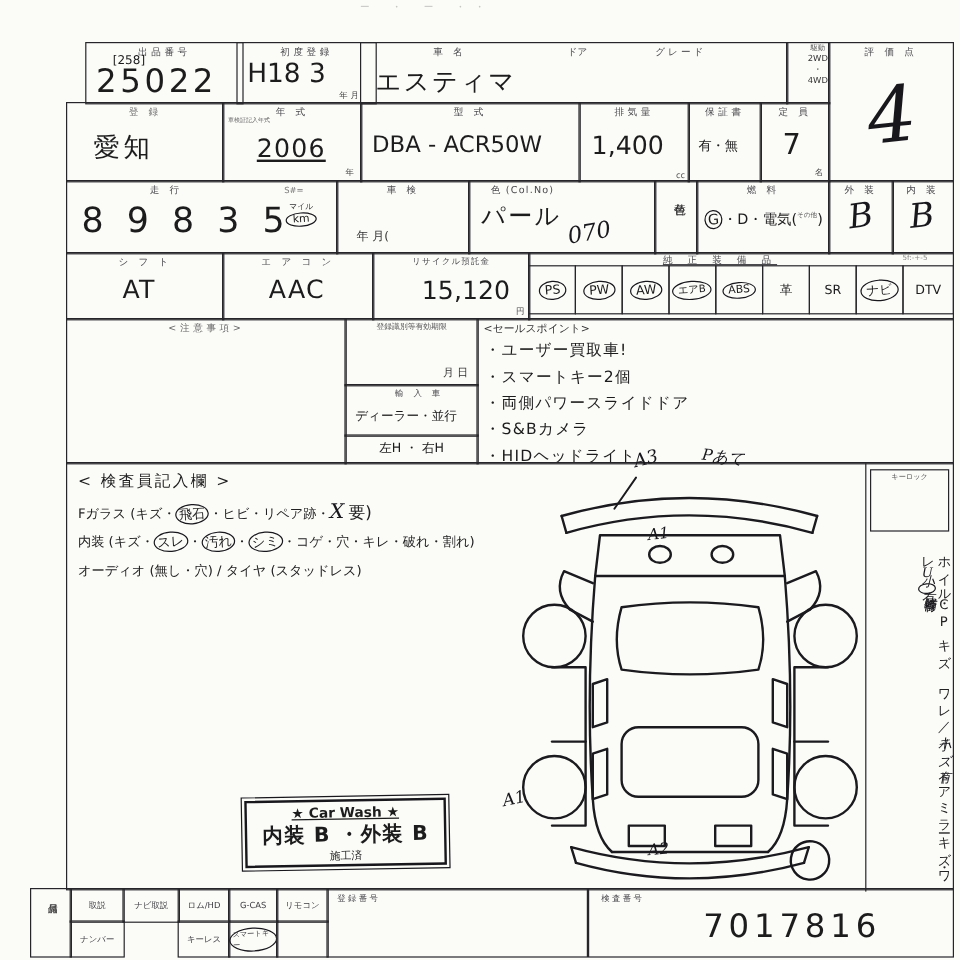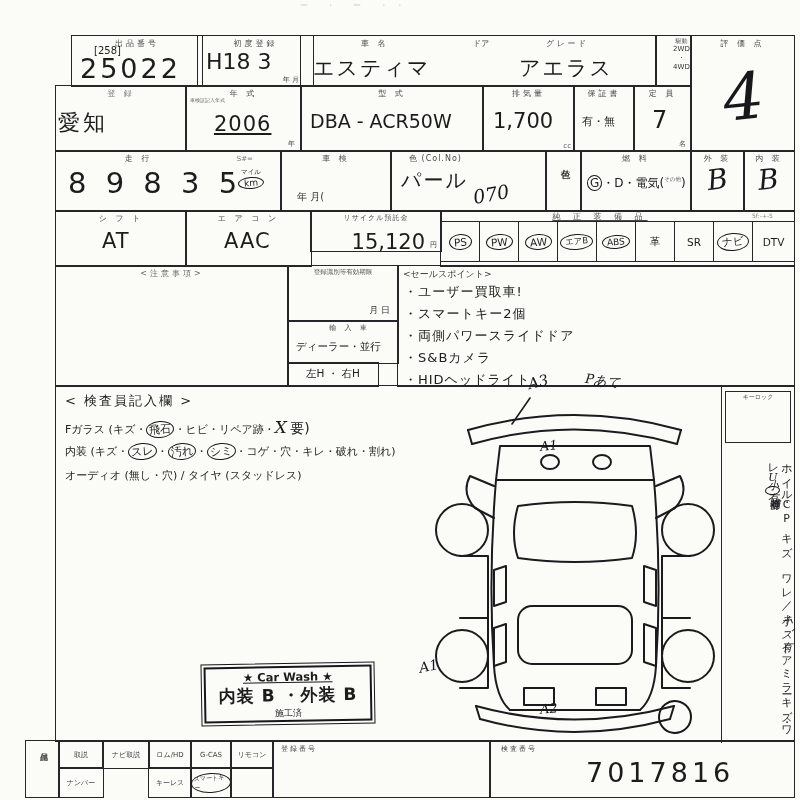--- a/index.html
+++ b/index.html
@@ -36,57 +36,56 @@
     <div class="hd">初度登録</div>
     <div class="abs" style="left:8px;top:13px;font-size:22px;">H18 3</div>
     <div class="abs" style="right:14px;bottom:1px;font-size:7px;color:#444;">年    月</div>
   </div>
 
   <div class="cell" style="left:300px;top:35px;width:357px;height:52px;">
     <div class="abs" style="left:60px;top:2px;font-size:8px;letter-spacing:3px;color:#4a4a4e;">車  名</div>
     <div class="abs" style="left:172px;top:2px;font-size:8px;color:#4a4a4e;">ドア</div>
     <div class="abs" style="left:245px;top:2px;font-size:8px;color:#4a4a4e;">グ レ ー ド</div>
     <div class="abs" style="left:12px;top:18px;font-size:21px;letter-spacing:2px;">エスティマ</div>
-    <div class="abs" style="left:218px;top:18px;font-size:21px;letter-spacing:2px;">アエラス</div>
   </div>
 
   <div class="cell" style="left:655px;top:35px;width:37px;height:52px;">
     <div style="display:flex;flex-direction:column;align-items:center;font-size:7px;color:#333;line-height:1.3;padding-top:1px;padding-left:16px;">
       <span style="font-size:6px;color:#555;">駆動</span>
       <span>2WD</span>
       <span>・</span>
       <span>4WD</span>
     </div>
   </div>
 
   <div class="cell" style="left:690px;top:35px;width:105px;height:117px;">
     <div class="hd">評 価 点</div>
     <div class="abs hand" style="left:32px;top:24px;font-size:64px;transform:rotate(-6deg);font-weight:300;">4</div>
   </div>
 
   <div class="cell" style="left:55px;top:85px;width:132px;height:67px;">
     <div class="hd" style="color:#777;">登 録</div>
-    <div class="abs" style="left:2px;top:22px;font-size:22px;letter-spacing:3px;">愛知</div>
+    <div class="abs" style="left:22px;top:22px;font-size:22px;letter-spacing:3px;">愛知</div>
   </div>
 
   <div class="cell" style="left:185px;top:85px;width:117px;height:67px;">
     <div class="hd">年 式</div>
     <div class="abs" style="left:4px;top:11px;font-size:5px;color:#666;">車検証記入年式</div>
     <div class="abs" style="left:28px;top:26px;font-size:21px;letter-spacing:1px;text-decoration:underline;">2006</div>
     <div class="abs" style="right:6px;bottom:2px;font-size:7px;color:#444;">年</div>
   </div>
 
   <div class="cell" style="left:300px;top:85px;width:184px;height:67px;">
     <div class="hd">型  式</div>
     <div class="abs" style="left:9px;top:24px;font-size:19px;white-space:nowrap;">DBA - ACR50W</div>
   </div>
 
   <div class="cell" style="left:482px;top:85px;width:93px;height:67px;">
     <div class="hd">排気量</div>
-    <div class="abs" style="left:10px;top:23px;font-size:21px;">1,700</div>
+    <div class="abs" style="left:10px;top:23px;font-size:21px;">1,400</div>
     <div class="abs" style="right:3px;bottom:1px;font-size:7px;color:#555;">cc</div>
   </div>
 
   <div class="cell" style="left:573px;top:85px;width:62px;height:67px;">
     <div class="hd">保証書</div>
     <div class="abs" style="left:8px;top:28px;font-size:11px;">有・無</div>
   </div>
 
   <div class="cell" style="left:633px;top:85px;width:59px;height:67px;">
     <div class="hd">定 員</div>
@@ -139,21 +138,21 @@
   <div class="cell" style="left:55px;top:210px;width:132px;height:57px;">
     <div class="hd">シ フ ト</div>
     <div class="abs" style="left:46px;top:18px;font-size:21px;letter-spacing:1px;">AT</div>
   </div>
 
   <div class="cell" style="left:185px;top:210px;width:127px;height:57px;">
     <div class="hd">エ ア コ ン</div>
     <div class="abs" style="left:38px;top:18px;font-size:21px;letter-spacing:1px;">AAC</div>
   </div>
 
-  <div class="cell" style="left:310px;top:210px;width:132px;height:42px;">
+  <div class="cell" style="left:310px;top:210px;width:132px;height:57px;">
     <div class="hd" style="font-size:7px;letter-spacing:1px;">リサイクル預託金</div>
     <div class="abs" style="right:16px;top:19px;font-size:21px;">15,120</div>
     <div class="abs" style="right:4px;bottom:1px;font-size:7px;color:#444;">円</div>
   </div>
 
   <div class="cell" style="left:440px;top:210px;width:355px;height:57px;"></div>
   <div class="abs" style="left:470px;top:211px;width:260px;text-align:center;font-size:8px;letter-spacing:5px;color:#4a4a4e;text-decoration:underline;">純 正 装 備 品</div>
   <div class="abs" style="left:752px;top:212px;font-size:6px;color:#8a8a8a;">5f:-+-5</div>
 
   <div class="eqbox" style="left:440px;">
@@ -191,21 +190,21 @@
   <div class="cell" style="left:287px;top:265px;width:112px;height:57px;">
     <div class="hd" style="font-size:6.5px;letter-spacing:0;color:#555;">登録識別等有効期限</div>
     <div class="abs" style="right:8px;bottom:4px;font-size:9px;color:#333;">月        日</div>
   </div>
 
   <div class="cell" style="left:287px;top:320px;width:112px;height:44px;padding-left:13px;">
     <div class="hd" style="font-size:7px;">輸 入 車</div>
     <div class="abs" style="left:8px;top:19px;font-size:10.5px;white-space:nowrap;">ディーラー・並行</div>
   </div>
 
-  <div class="cell" style="left:287px;top:362px;width:92px;height:25px;">
+  <div class="cell" style="left:287px;top:362px;width:112px;height:25px;">
     <div style="text-align:center;font-size:10.5px;padding-top:4px;">左H ・ 右H</div>
   </div>
 
   <div class="cell" style="left:397px;top:265px;width:398px;height:122px;">
     <div class="abs" style="left:5px;top:2px;font-size:9px;color:#333;">&lt;セールスポイント&gt;</div>
     <div class="salesline" style="top:17px;">・ユーザー買取車!</div>
     <div class="salesline" style="top:39px;">・スマートキー2個</div>
     <div class="salesline" style="top:61px;">・両側パワースライドドア</div>
     <div class="salesline" style="top:83px;">・S&amp;Bカメラ</div>
     <div class="salesline" style="top:105px;">・HIDヘッドライト</div>

